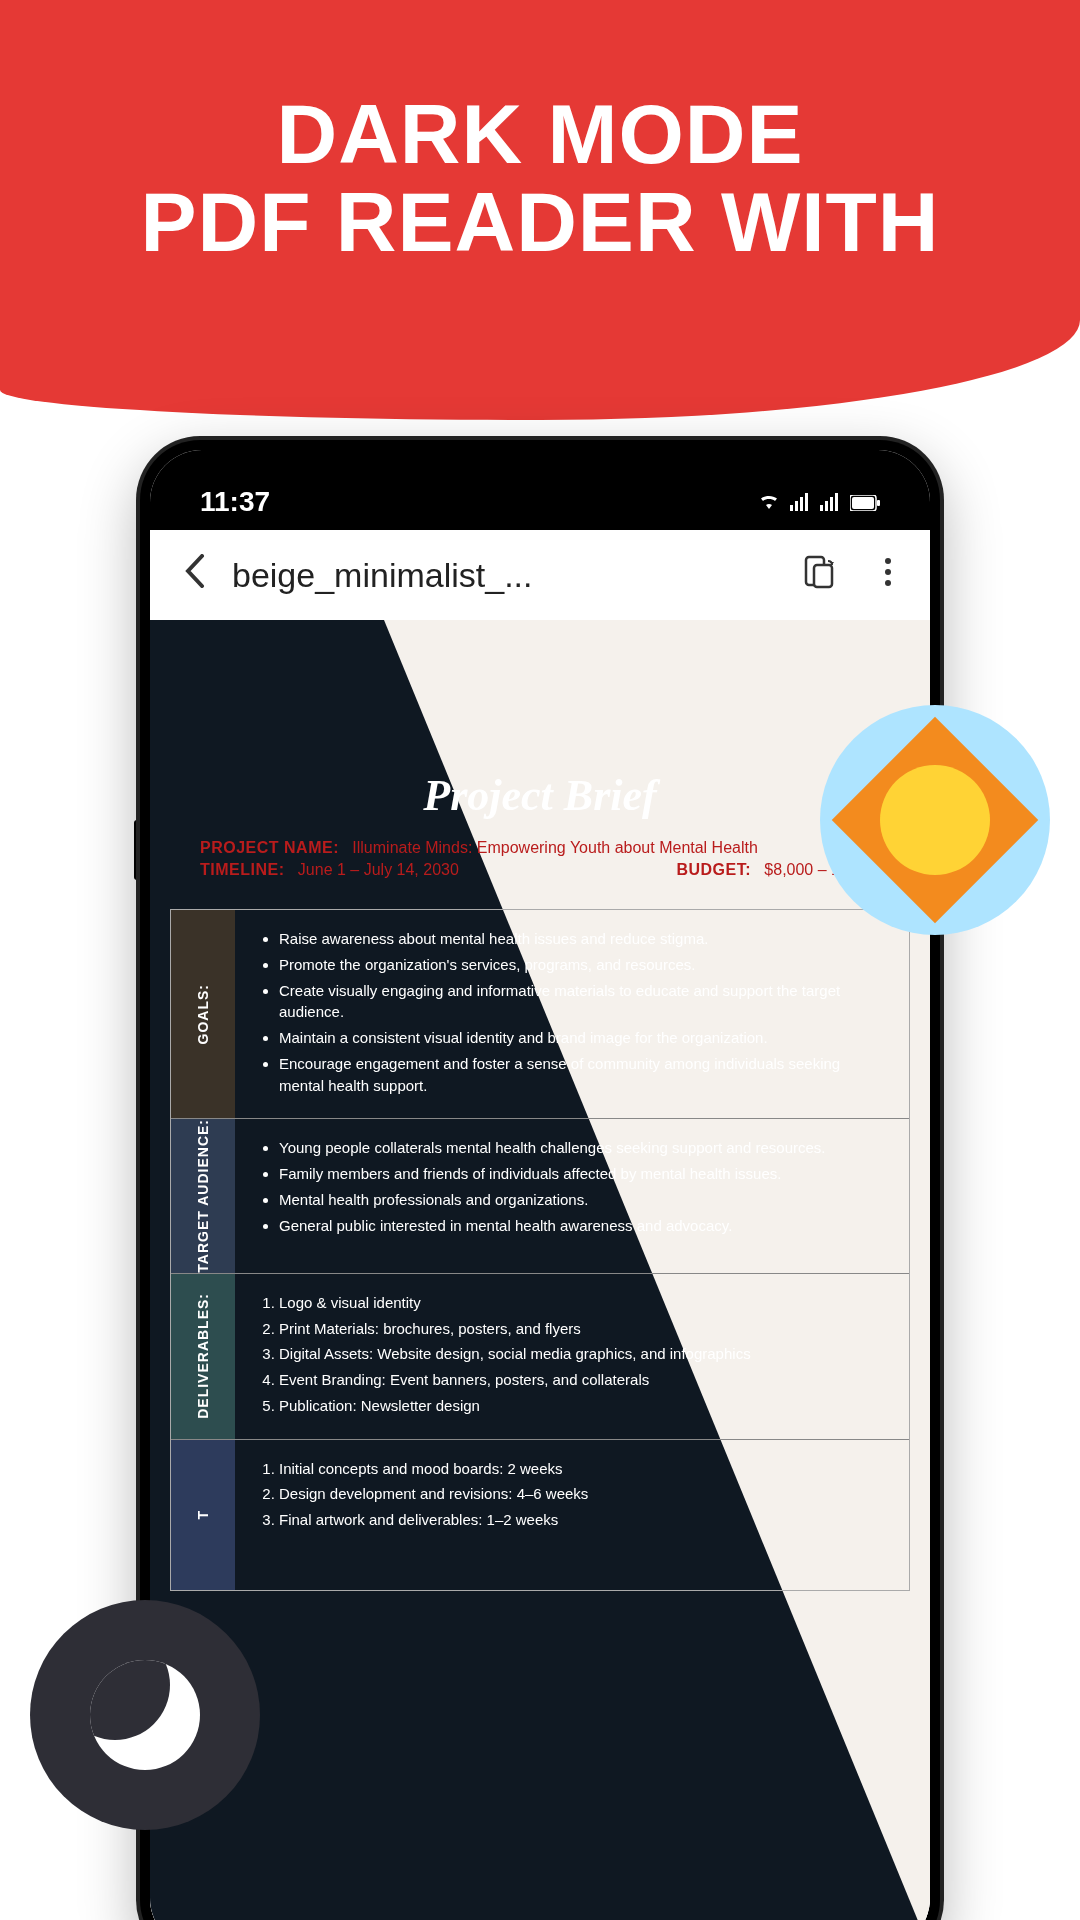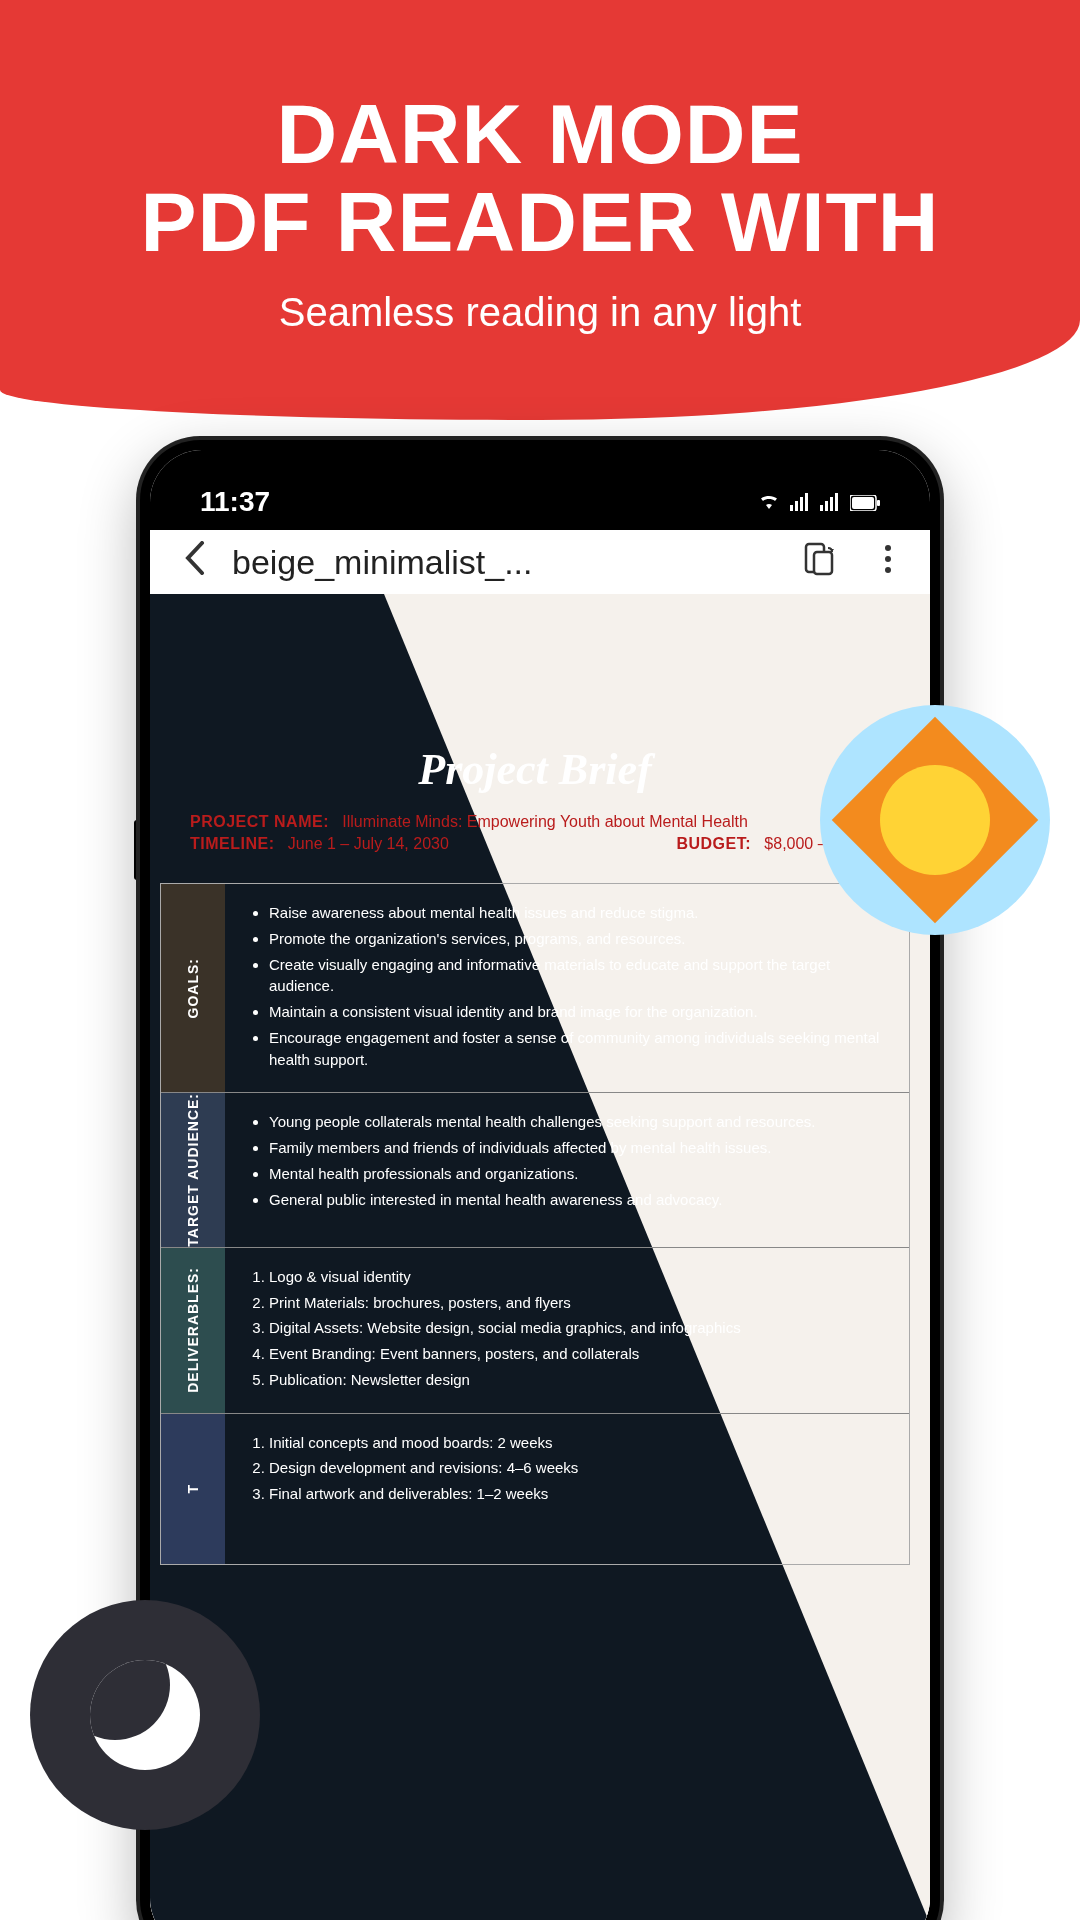--- a/index.html
+++ b/index.html
@@ -81,21 +81,21 @@
       display: flex;
       justify-content: space-between;
       align-items: flex-end;
       padding: 0 50px 12px;
       font-size: 28px;
       font-weight: 600;
     }
     .status-icons { display: flex; gap: 10px; align-items: center; }
     .wifi-icon, .signal-icon, .battery-icon { display: inline-block; }
     .app-bar {
-      height: 64px;
+      height: 90px;
       background: #fff;
       display: flex;
       align-items: center;
       padding: 0 20px;
       gap: 12px;
     }
     .back-btn {
       font-size: 38px;
       padding: 0 14px;
       color: #333;
@@ -122,21 +122,21 @@
       position: absolute;
       top: 0; left: 0; right: 0; bottom: 0;
     }
     .split-dark {
       background: #0f1822;
       clip-path: polygon(0 0, 30% 0, 100% 100%, 0 100%);
     }
     .doc-page {
       position: absolute;
       top: 120px;
-      left: 0; right: 10px;
+      left: 10px; right: 10px;
       background: transparent;
       padding: 30px 0 0;
     }
     .doc-title-big {
       font-size: 44px;
       font-style: italic;
       font-family: Georgia, serif;
       text-align: center;
       margin-bottom: 18px;
       color: #fff;
@@ -252,21 +252,20 @@
       left: -30px;
     }
   </style>
 </head>
 <body>
 
 <div class="red-header"></div>
 <div class="header-content">
   <div class="header-title">DARK MODE</div>
   <div class="header-title">PDF READER WITH</div>
-  <div class="header-subtitle">Seamless reading in any light</div>
 </div>
 
 <div class="phone">
   <div class="phone-notch"></div>
   <div class="screen">
     <div class="status-bar">
       <span>11:37</span>
       <div class="status-icons">
         <span class="wifi-icon">
           <svg width="22" height="18" viewBox="0 0 22 18">

